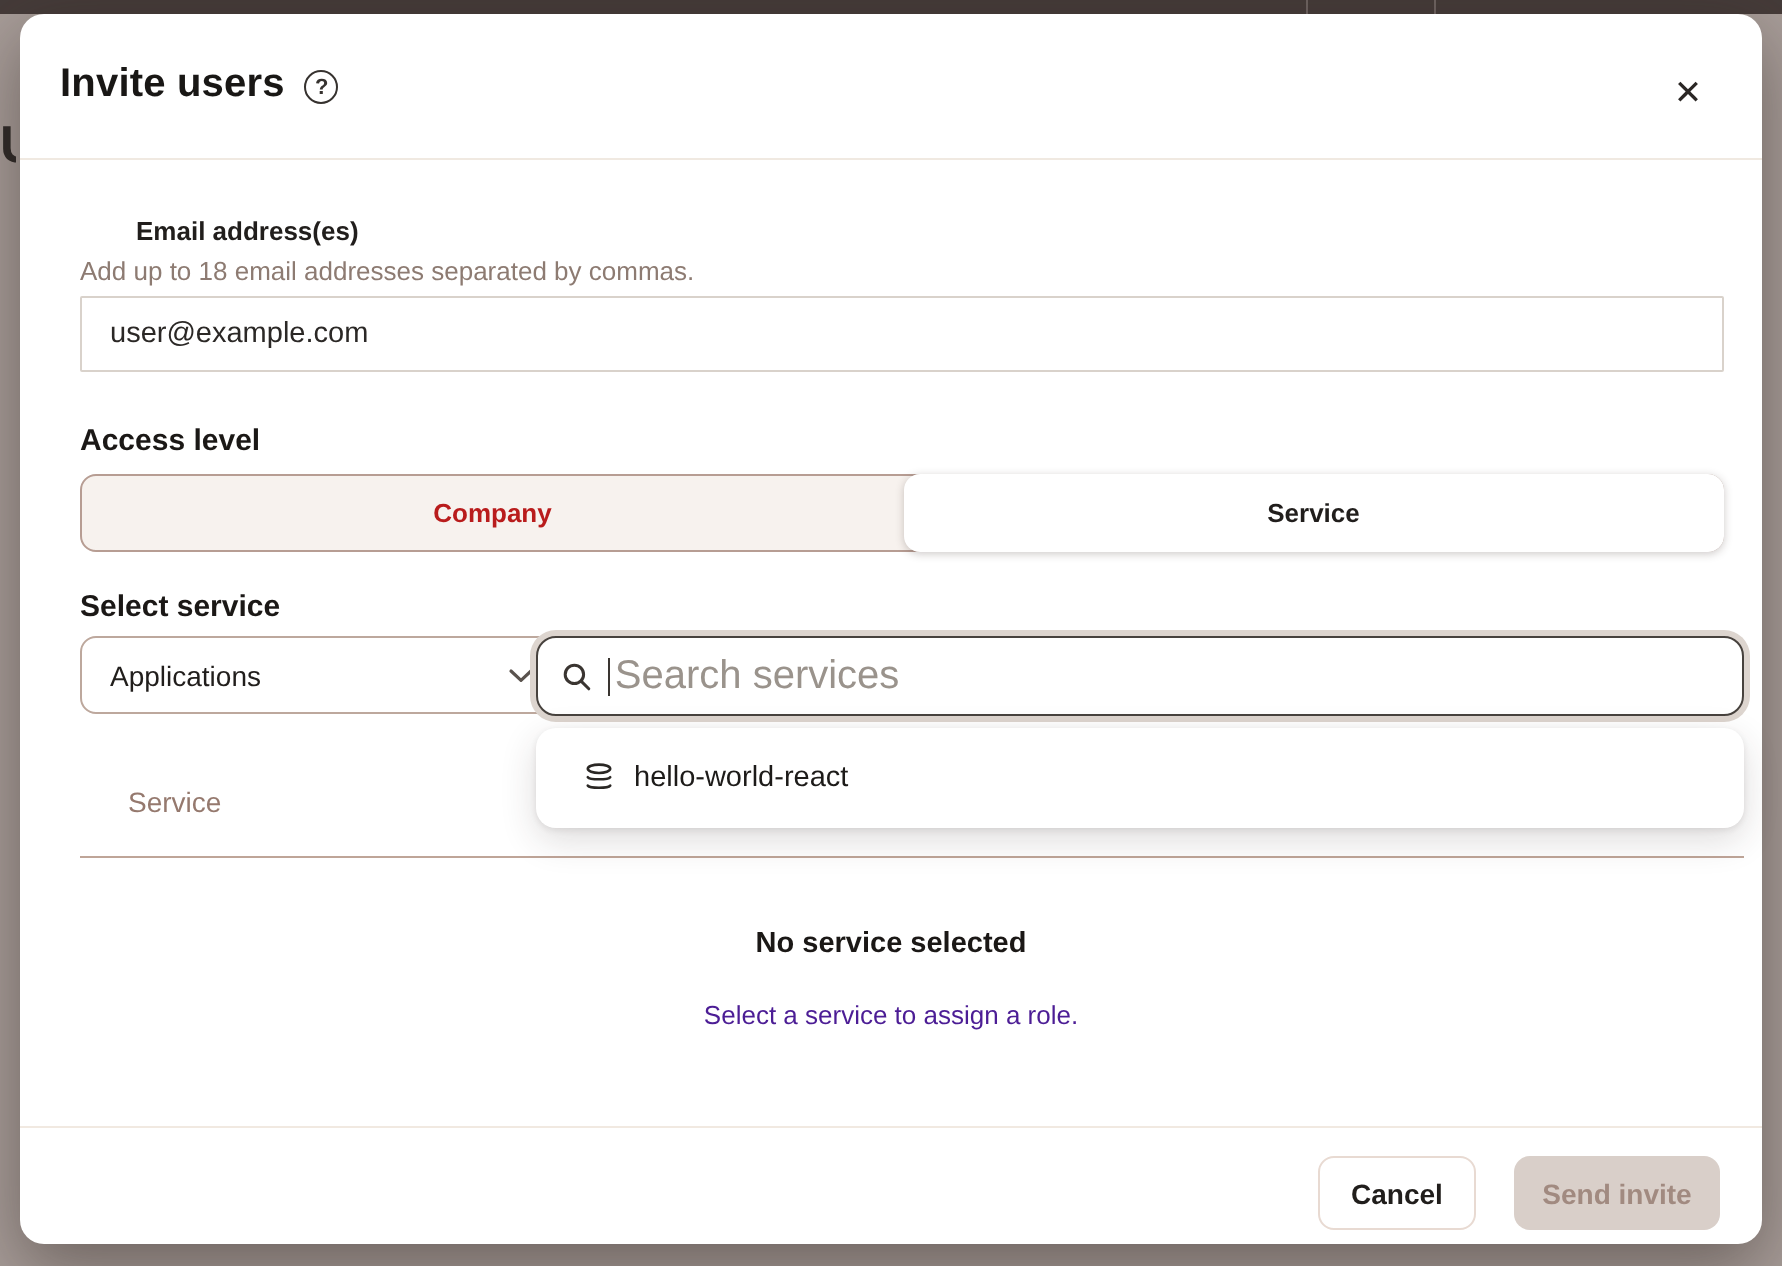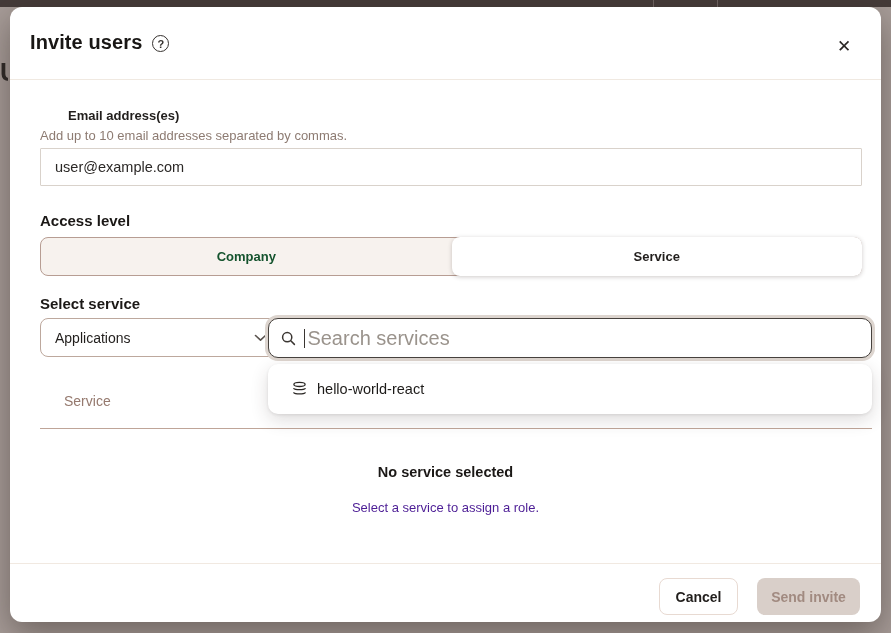--- a/index.html
+++ b/index.html
@@ -73,21 +73,21 @@
   
   .toggle-group {
     position: absolute; left: 30px; top: 230px; width: 822px; height: 39px;
     background: #f7f2ee; border: 1px solid #b79d93; border-radius: 8px;
     display: flex; overflow: visible;
   }
   .toggle-seg {
     flex: 1; display: flex; align-items: center; justify-content: center;
     font-size: 13px; font-weight: 600; cursor: pointer;
   }
-  .toggle-seg.unselected { color: #14532d; }
+  .toggle-seg.unselected { color: #b91c1c; }
   .toggle-seg.selected {
     background: #ffffff; border-radius: 8px; color: #211e1c;
     box-shadow: 0 1px 4px rgba(60,45,40,0.25);
     margin: -1px -1px -1px 0;
   }
   
   .category-select {
     position: absolute; left: 30px; top: 311px; width: 242px; height: 39px;
     border: 1px solid #bda89d; border-radius: 8px; background: #fff;
     display: flex; align-items: center; justify-content: space-between;
@@ -172,21 +172,21 @@
 
   <div class="modal-header">
     <div class="modal-title-row">
       <span class="modal-title">Invite users</span>
       <span class="help-circle">?</span>
     </div>
     <button class="close-btn">✕</button>
   </div>
 
   <div class="field-label" style="top:101px">Email address(es)</div>
-  <div class="helper-text">Add up to 10 email addresses separated by commas.</div>
+  <div class="helper-text">Add up to 18 email addresses separated by commas.</div>
   <input class="email-input" type="text" value="user@example.com" style="">
 
   <div class="section-label" style="top:205px">Access level</div>
   <div class="toggle-group">
     <div class="toggle-seg unselected">
       <span>Company</span>
     </div>
     <div class="toggle-seg selected">
       <span>Service</span>
     </div>

